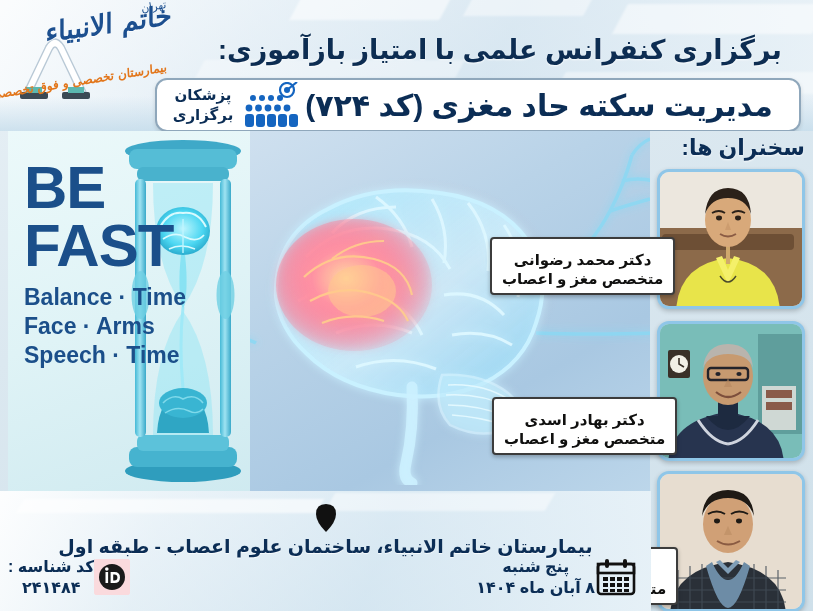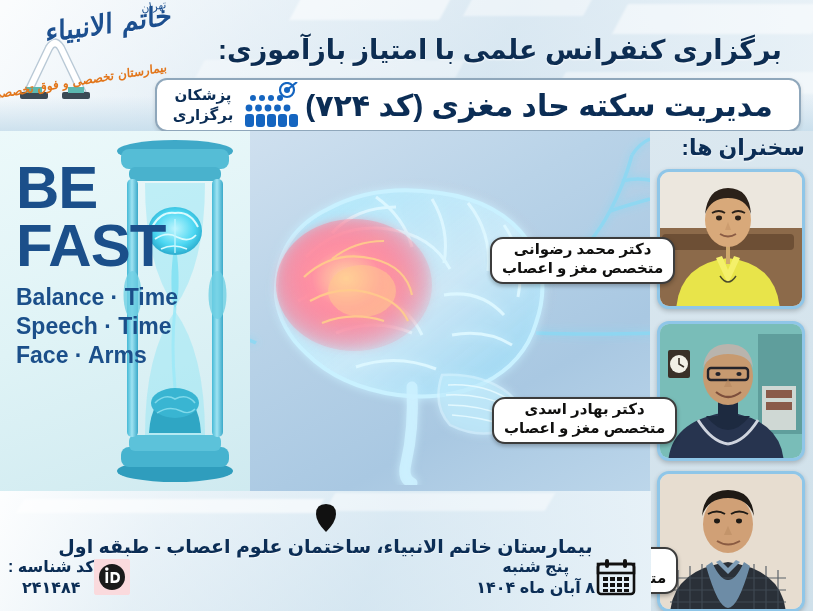--- a/index.html
+++ b/index.html
@@ -97,21 +97,21 @@
   }
   .aud-icon { width:60px; height:46px; position:relative; flex:0 0 60px; }
   .audience {
     flex:0 0 86px; text-align:center; direction:rtl;
     color:#0b2d55; font-weight:bold; font-size:15px; line-height:20px;
     padding-left:6px;
   }
 
   
   .befast {
-    position:absolute; left:0; top:131px; width:250px; height:360px;
+    position:absolute; left:8px; top:131px; width:250px; height:360px;
     background:linear-gradient(160deg,#ecf9fa 0%,#dff3f6 50%,#cfeaf0 100%);
     overflow:hidden;
   }
   .bf-title {
     position:absolute; left:16px; top:28px;
     color:#1b4f8a; font-weight:bold;
     font-size:60px; line-height:58px;
     letter-spacing:-1px;
     font-family:"Liberation Sans", sans-serif;
     direction:ltr; text-align:left;
@@ -150,21 +150,21 @@
     box-shadow:0 2px 5px rgba(0,0,0,0.22);
   }
   .pf1 { top:38px; }
   .pf2 { top:190px; }
   .pf3 { top:340px; height:141px; }
 
   
   .callout {
     position:absolute;
     background:#ffffff; border:2px solid #3c3c3c;
-    border-radius:13px; padding:0 10px 5px 10px;
+    border-radius:4px; padding:11px 10px 5px 10px;
     direction:rtl; text-align:center;
     color:#10100f; font-weight:bold;
     font-size:15px; line-height:19px;
     box-shadow:0 2px 4px rgba(0,0,0,0.28);
     white-space:nowrap;
   }
   .co1 { left:490px; top:237px; }
   .co2 { left:492px; top:397px; }
   .co3 { left:493px; top:547px; }
 
@@ -318,22 +318,22 @@
       <ellipse cx="80" cy="268" rx="24" ry="15" fill="#39b5d2"></ellipse>
       <path d="M60 268 Q70 258 80 264 Q92 258 100 268" stroke="#7fd9ea" stroke-width="1.6" fill="none"></path>
       <path d="M62 278 Q74 270 86 276 Q94 280 100 274" stroke="#7fd9ea" stroke-width="1.4" fill="none"></path>
     </svg>
     <div class="bf-title">
       <div>BE</div>
       <div>FAST</div>
     </div>
     <div class="bf-lines">
       <div>Balance · Time</div>
+      <div>Face · Arms</div>
       <div>Speech · Time</div>
-      <div>Face · Arms</div>
     </div>
   </div>
 
   <div class="brain">
     <svg class="brain-svg" viewBox="0 0 420 348">
       <defs>
         <radialGradient id="strokeG" cx="45%" cy="45%" r="55%">
           <stop offset="0%" stop-color="#ffd9a0" stop-opacity="0.95"></stop>
           <stop offset="40%" stop-color="#ff8fa2" stop-opacity="0.9"></stop>
           <stop offset="100%" stop-color="#ff6f8b" stop-opacity="0.15"></stop>

